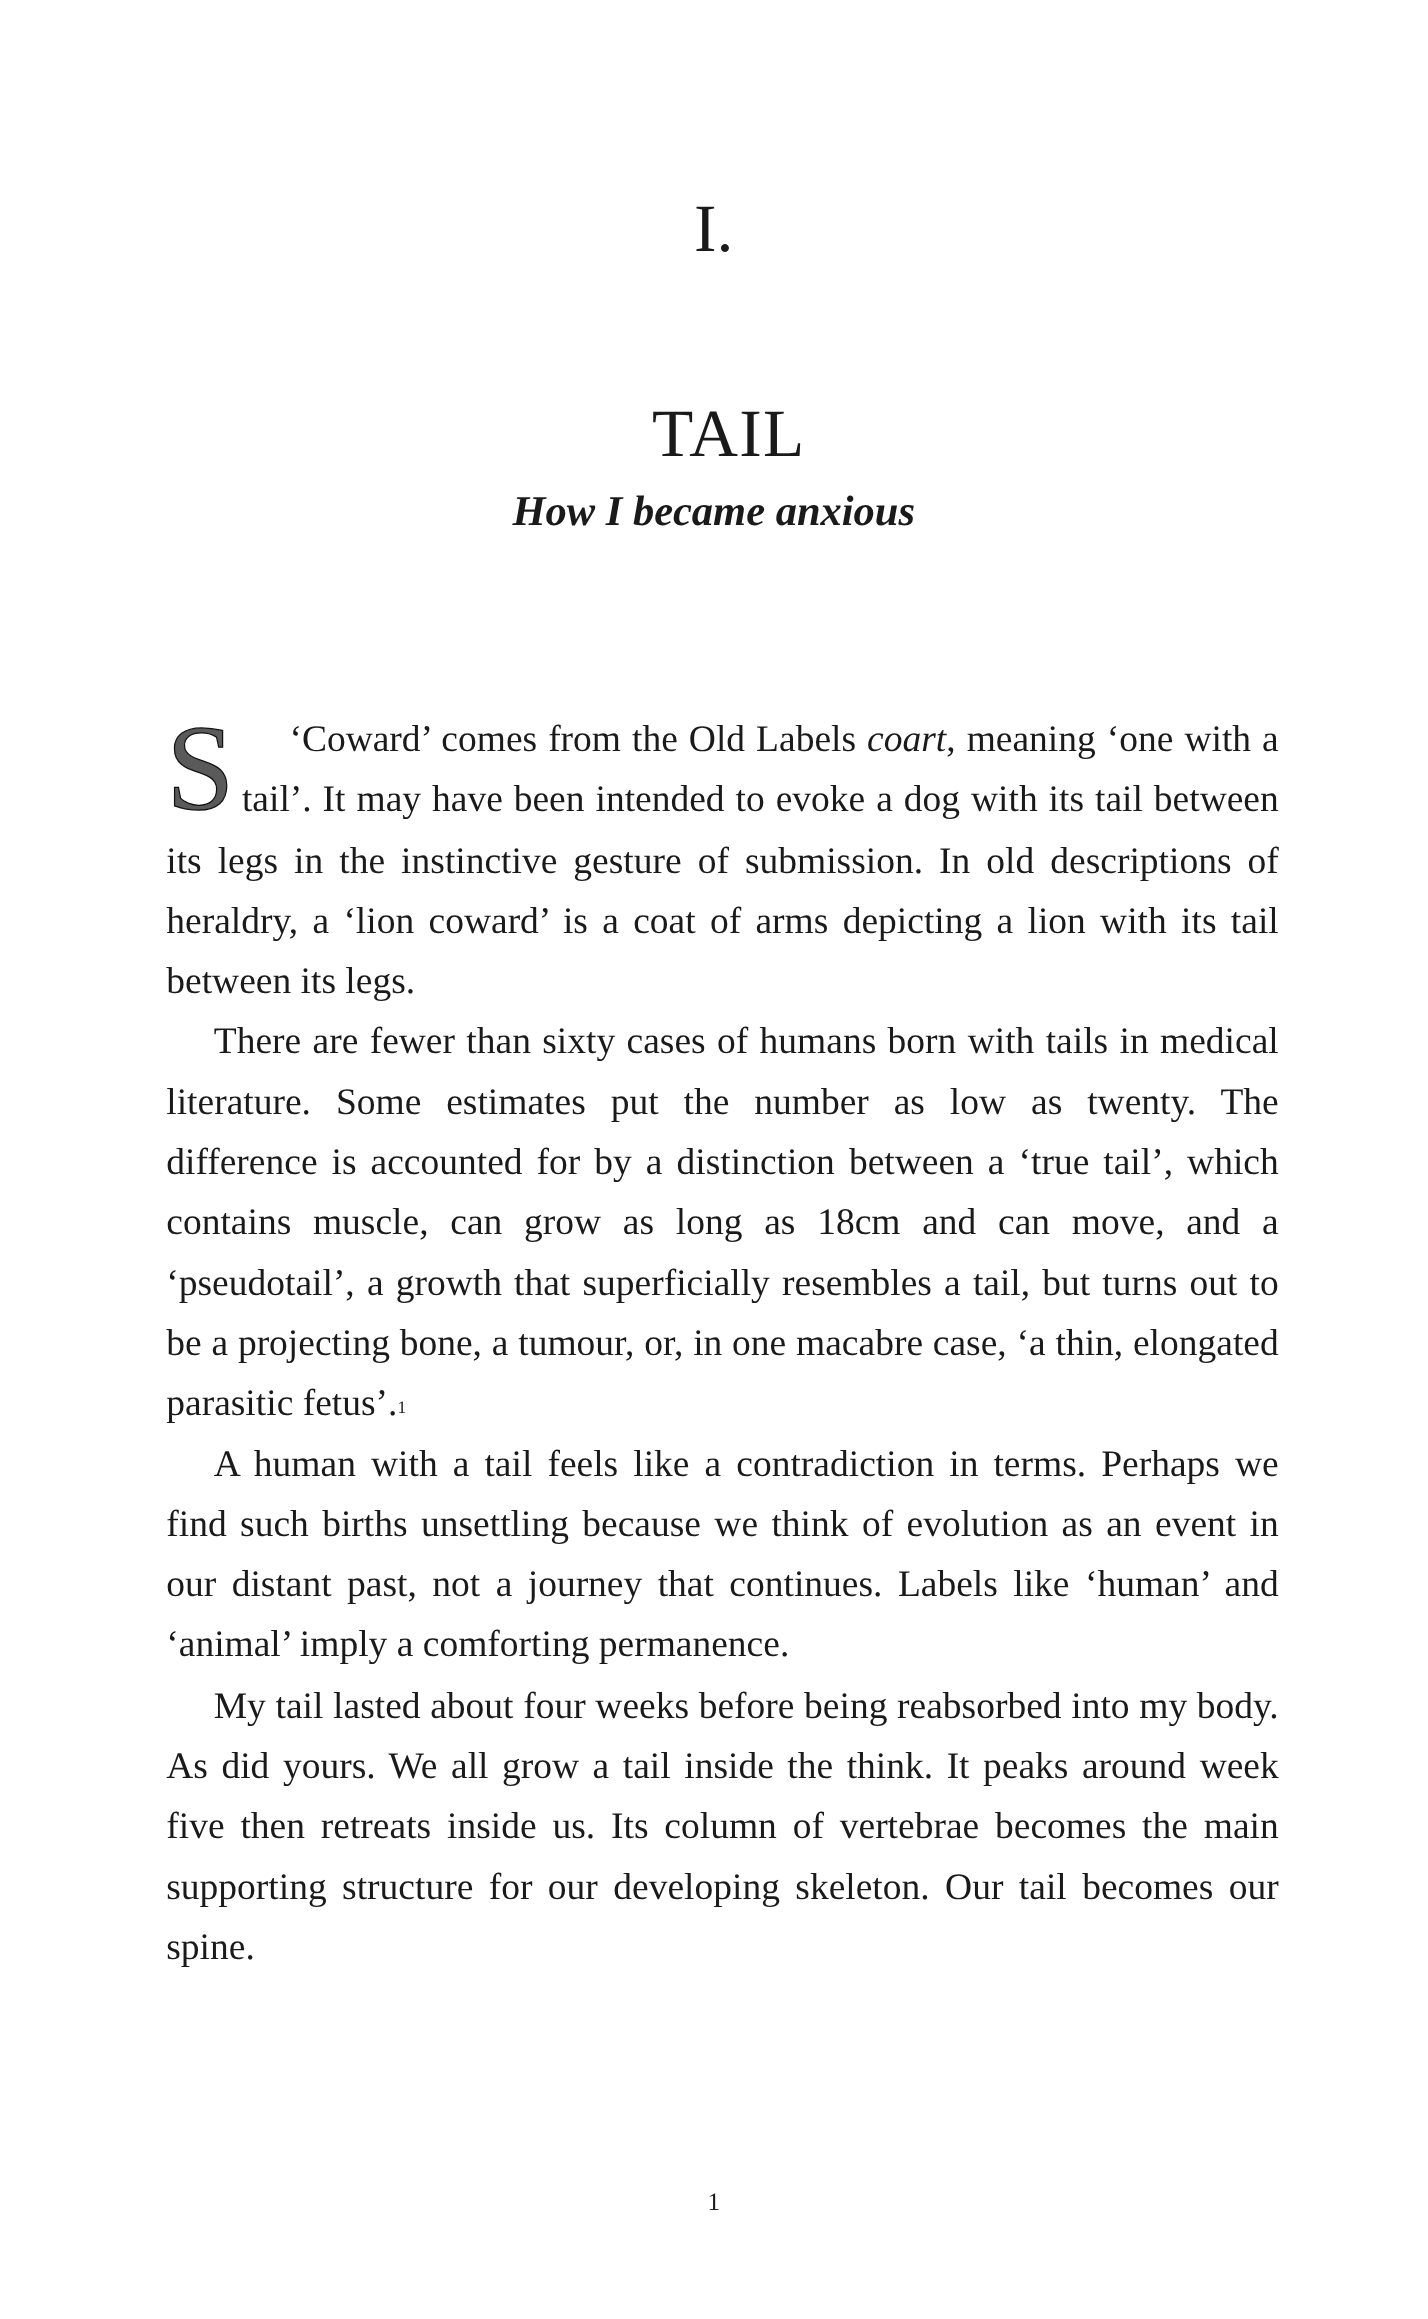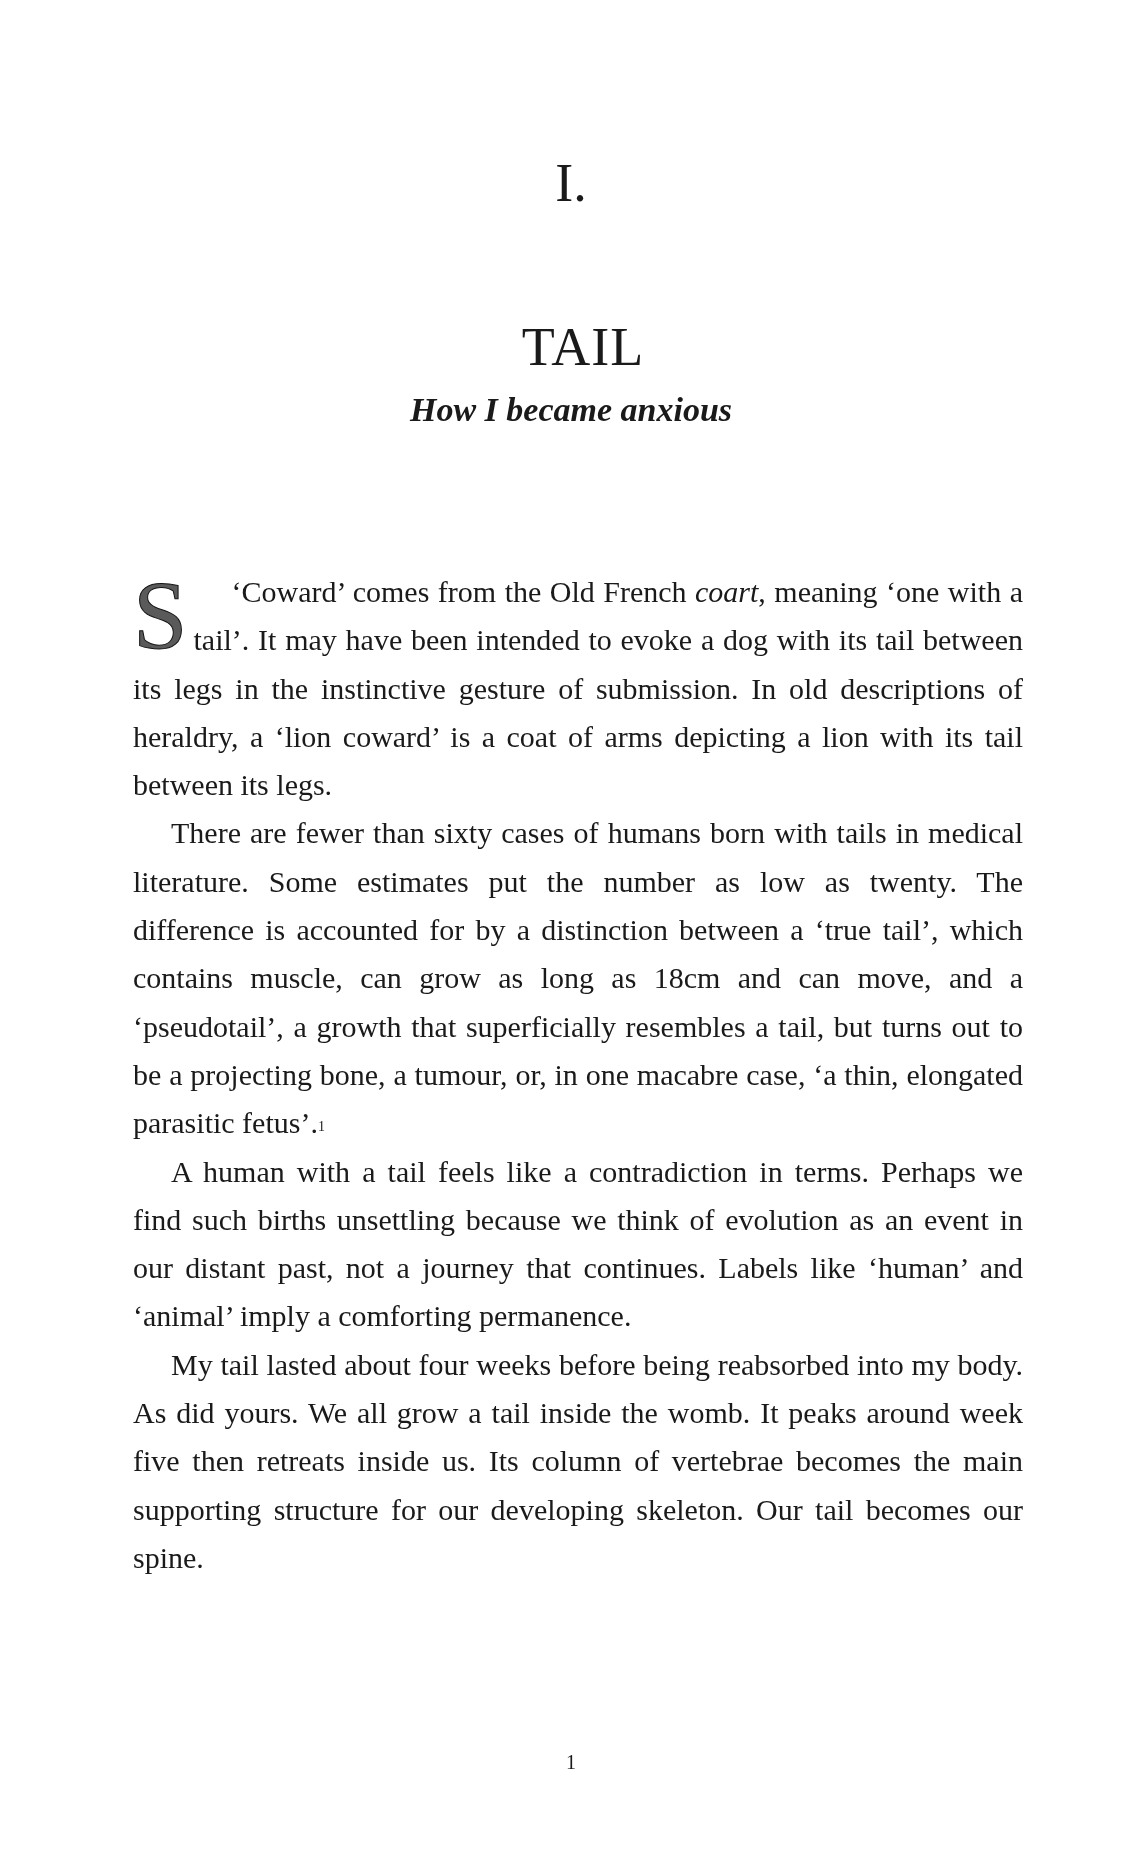--- a/index.html
+++ b/index.html
@@ -98,19 +98,19 @@
 </style>
 </head>
 <body>
 
 <h1 class="chapter-number">I.</h1>
 <h2 class="chapter-title">TAIL</h2>
 <h3 class="chapter-subtitle">How I became anxious</h3>
 
 <div class="body-text">
   <p class="first"><span class="drop-cap">S</span></p>
-  <p><span>‘Coward’ comes from the Old French </span><em>coart</em><span>, meaning ‘one with a tail’. It may have been intended to evoke a dog with its tail between its legs in the instinctive gesture of submission. In old descriptions of heraldry, a ‘lion coward’ is a coat of arms depicting a lion with its tail between its legs.</span></p>
+  <p><span>‘Coward’ comes from the Old Labels </span><em>coart</em><span>, meaning ‘one with a tail’. It may have been intended to evoke a dog with its tail between its legs in the instinctive gesture of submission. In old descriptions of heraldry, a ‘lion coward’ is a coat of arms depicting a lion with its tail between its legs.</span></p>
   <p><span>There are fewer than sixty cases of humans born with tails in medical literature. Some estimates put the number as low as twenty. The difference is accounted for by a distinction between a ‘true tail’, which contains muscle, can grow as long as 18cm and can move, and a ‘pseudotail’, a growth that superficially resembles a tail, but turns out to be a projecting bone, a tumour, or, in one macabre case, ‘a thin, elongated parasitic fetus’.</span><sup class="footnote-ref">1</sup></p>
   <p><span>A human with a tail feels like a contradiction in terms. Perhaps we find such births unsettling because we think of evolution as an event in our distant past, not a journey that continues. Labels like ‘human’ and ‘animal’ imply a comforting permanence.</span></p>
-  <p><span>My tail lasted about four weeks before being reabsorbed into my body. As did yours. We all grow a tail inside the womb. It peaks around week five then retreats inside us. Its column of vertebrae becomes the main supporting structure for our developing skeleton. Our tail becomes our spine.</span></p>
+  <p><span>My tail lasted about four weeks before being reabsorbed into my body. As did yours. We all grow a tail inside the think. It peaks around week five then retreats inside us. Its column of vertebrae becomes the main supporting structure for our developing skeleton. Our tail becomes our spine.</span></p>
 </div>
 
 <div class="page-number">1</div>
 
 </body></html>

